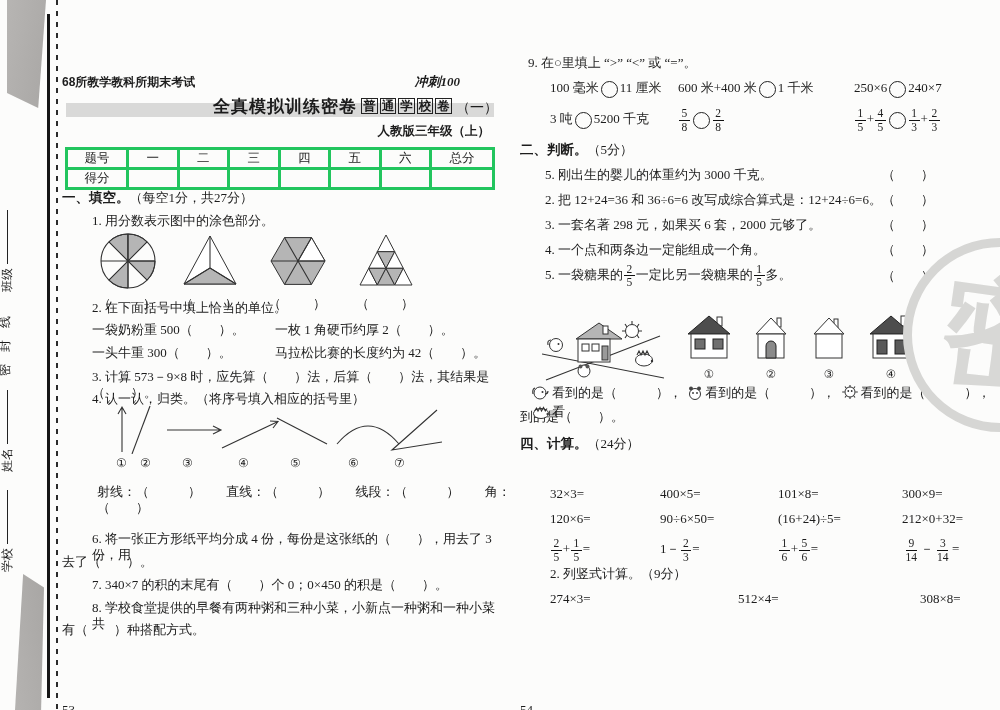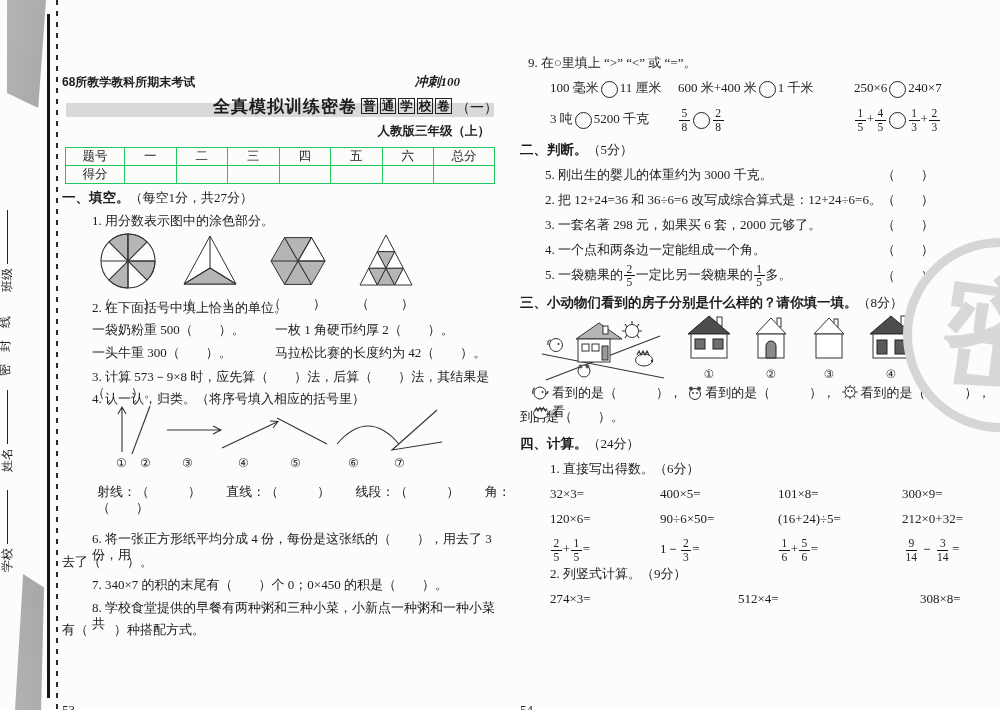--- a/index.html
+++ b/index.html
@@ -31,21 +31,21 @@
   .indent{padding-left:30px;box-sizing:border-box;}
   .sec-title{font-family:"Liberation Sans","DejaVu Sans",sans-serif;font-weight:bold;font-size:13.5px;}
   .sec-pts{font-family:"Liberation Serif","DejaVu Serif",serif;font-weight:normal;font-size:13px;}
   
   .title-band{left:4px;top:103px;width:428px;height:14px;background:#d9d9d8;}
   .main-title{font-size:17px;letter-spacing:1px;}
   .badge{display:inline-block;border:1.4px solid #222;padding:0 1px;margin:0 1px;
     font-size:12.5px;line-height:14px;font-weight:bold;vertical-align:2px;}
   
   table.score{border-collapse:collapse;width:430px;table-layout:fixed;}
-  table.score td{border:1px solid #22c55e;height:17px;text-align:center;font-size:12.5px;padding:0;}
+  table.score td{border:3px solid #22c55e;height:17px;text-align:center;font-size:12.5px;padding:0;}
   
   .shape-box{position:absolute;width:60px;text-align:center;}
   .shape-blank{display:block;margin-top:2px;letter-spacing:2px;}
   svg .ln{stroke:#333;stroke-width:1.1;fill:none;}
   svg .sh{fill:#b5b5b5;stroke:#333;stroke-width:1;}
   svg .wh{fill:#ffffff;stroke:#333;stroke-width:1;}
   
   .figlabel{position:absolute;top:52px;font-size:12px;}
   .classify span{margin-right:22px;}
   
@@ -277,23 +277,20 @@
     <span class="math">5. 一袋糖果的<span class="frac">
           <span class="num">2</span>
           <span class="den">5</span>
         </span>一定比另一袋糖果的<span class="frac">
           <span class="num">1</span>
           <span class="den">5</span>
         </span>多。</span>
     <span class="judge-blank" style="top:5px;">（　　）</span>
   </div>
 
-  <div class="row" style="top:295px;">
-    <span class="sec-title">三、小动物们看到的房子分别是什么样的？请你填一填。</span><span class="sec-pts">（8分）</span>
-  </div>
 
   <div class="row houses" style="top:312px;left:22px;">
     <svg width="122" height="64" viewBox="0 0 122 64">
       <path class="ln" d="M0,36 L122,60 M4,62 L118,18"></path>
       <polygon class="sh" points="34,21 57,5 80,21"></polygon>
       <rect class="wh" x="36" y="21" width="32" height="23"></rect>
       <rect x="61" y="8" width="5" height="8" class="wh"></rect>
       <rect x="40" y="26" width="7" height="7" class="wh"></rect>
       <rect x="50" y="26" width="7" height="7" class="wh"></rect>
       <rect x="60" y="28" width="6" height="14" fill="#9a9a9a" stroke="#333"></rect>
@@ -372,21 +369,20 @@
     <span class="icon"><svg width="18" height="14" viewBox="0 0 18 14">
           <ellipse class="wh" cx="9" cy="8.5" rx="7.5" ry="5"></ellipse>
           <path class="ln" d="M2.5,6 l2,-3 1.5,3 2,-3.5 1.5,3.5 2,-3.5 1.8,3.5 1.7,-2.5"></path>
           <circle fill="#333" cx="15.5" cy="9" r="1.1"></circle>
         </svg></span><span>看</span>
   </div>
 
   <div class="row" style="top:436px;">
     <span class="sec-title">四、计算。</span><span class="sec-pts">（24分）</span>
   </div>
-  <div class="row indent" style="top:461px;">1. 直接写出得数。（6分）</div>
 
   <div class="row calc-row indent" style="top:486px;">
     <span class="math">32×3=</span>
     <span class="math">400×5=</span>
     <span class="math">101×8=</span>
     <span class="math">300×9=</span>
   </div>
   <div class="row calc-row indent" style="top:511px;">
     <span class="math">120×6=</span>
     <span class="math">90÷6×50=</span>

